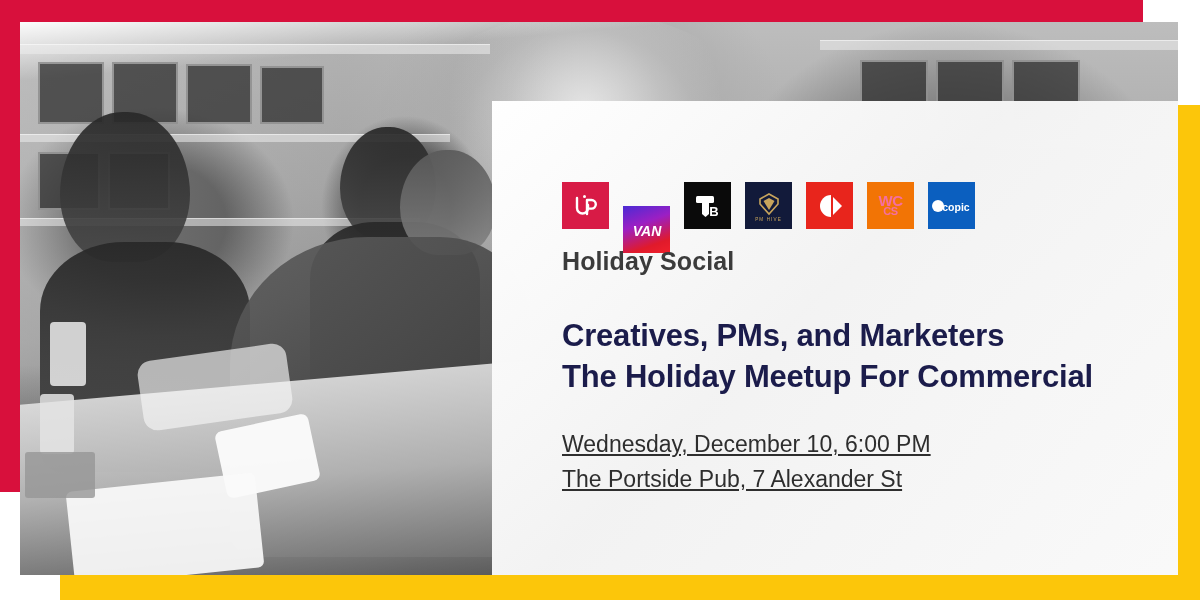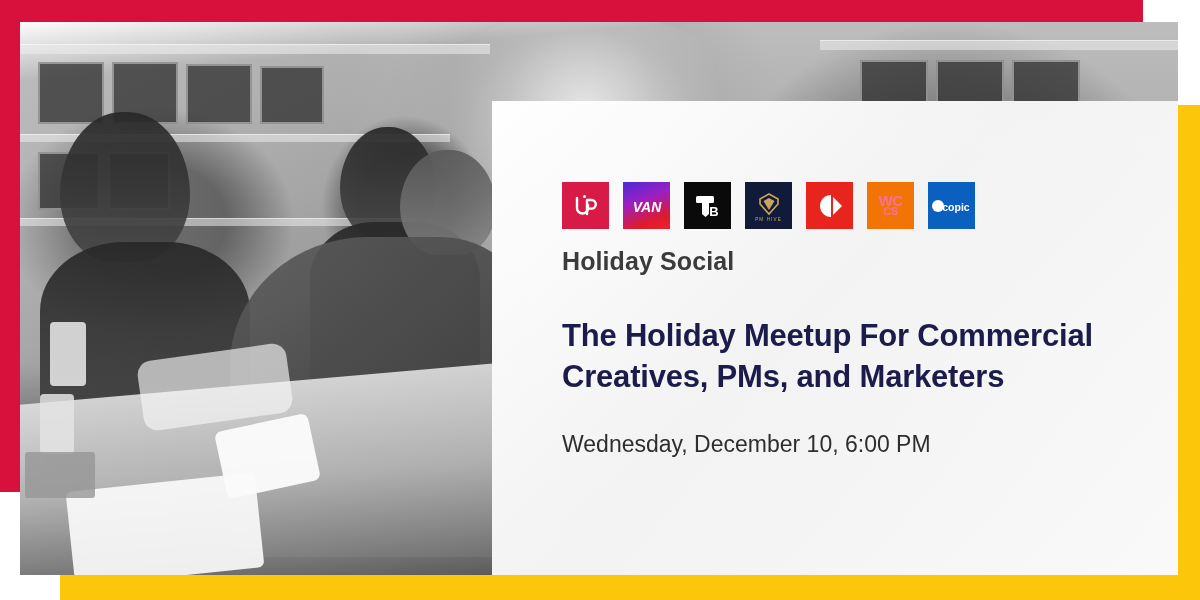--- a/index.html
+++ b/index.html
@@ -180,20 +180,21 @@
     left: 70px;
     top: 326px;
     width: 600px;
   }
   .details-line {
     font-size: 23px;
     line-height: 1.52;
     font-weight: 400;
     color: #2e2e2e;
     white-space: nowrap;
+    text-decoration: underline;
   }
 </style>
 </head>
 <body>
 
 <div class="banner">
 
   <div class="block-red-top"></div>
   <div class="block-red-left"></div>
   <div class="block-yellow-bottom"></div>
@@ -240,21 +241,21 @@
     <div class="logo-row">
 
       <div class="logo" style="background:#D81B46;">
         <svg width="30" height="30" viewBox="0 0 30 30" aria-hidden="true">
           <path d="M6 7 v10 a5.5 5.5 0 0 0 11 0 v-3" fill="none" stroke="#fff" stroke-width="2.4" stroke-linecap="round"></path>
           <path d="M16 23 v-14 h4.5 a4.3 4.3 0 0 1 0 8.6 H16" fill="none" stroke="#fff" stroke-width="2.4" stroke-linecap="round" stroke-linejoin="round"></path>
           <circle cx="13.5" cy="5.5" r="1.5" fill="#fff"></circle>
         </svg>
       </div>
 
-      <div class="logo" style="background:linear-gradient(160deg,#4B2BD4 0%,#9B1FC4 38%,#E01A2B 78%,#F0202B 100%);">
+      <div class="logo" style="background:linear-gradient(160deg,#4B2BD4 0%,#9B1FC4 38%,#E01A2B 78%,#F0202B 100%);margin-top:24px;">
         <svg width="40" height="18" viewBox="0 0 40 18" aria-hidden="true">
           <text x="20" y="14.5" text-anchor="middle" font-family="Liberation Sans, sans-serif" font-size="14" font-weight="bold" fill="#fff" font-style="italic">VAN</text>
         </svg>
       </div>
 
       <div class="logo" style="background:#0A0A0A;">
         <svg width="32" height="32" viewBox="0 0 32 32" aria-hidden="true">
           <rect x="4" y="6" width="18" height="7" rx="1.5" fill="#fff"></rect>
           <path d="M10 13 h7 v11 l-3.5 3 -3.5 -3 z" fill="#fff"></path>
           <text x="22" y="26" text-anchor="middle" font-family="Liberation Sans, sans-serif" font-size="13" font-weight="bold" fill="#fff">B</text>
@@ -287,22 +288,23 @@
           <path d="M7 3.2 a4.8 4.8 0 0 1 0 9.6 a2.6 2.6 0 0 0 0 -9.6 z" fill="#0B5FBF"></path>
           <text x="25" y="12.5" text-anchor="middle" font-family="Liberation Sans, sans-serif" font-size="10.5" font-weight="bold" fill="#fff">copic</text>
         </svg>
       </div>
 
     </div>
 
     <div class="subtitle">Holiday Social</div>
 
     <div class="headline">
+      <div>Creatives, PMs, and Marketers</div>
       <div>The Holiday Meetup For Commercial</div>
-      <div>Creatives, PMs, and Marketers</div>
     </div>
 
     <div class="details">
       <div class="details-line">Wednesday, December 10, 6:00 PM</div>
+      <div class="details-line">The Portside Pub, 7 Alexander St</div>
     </div>
 
   </div>
 </div>
 
 </body></html>

